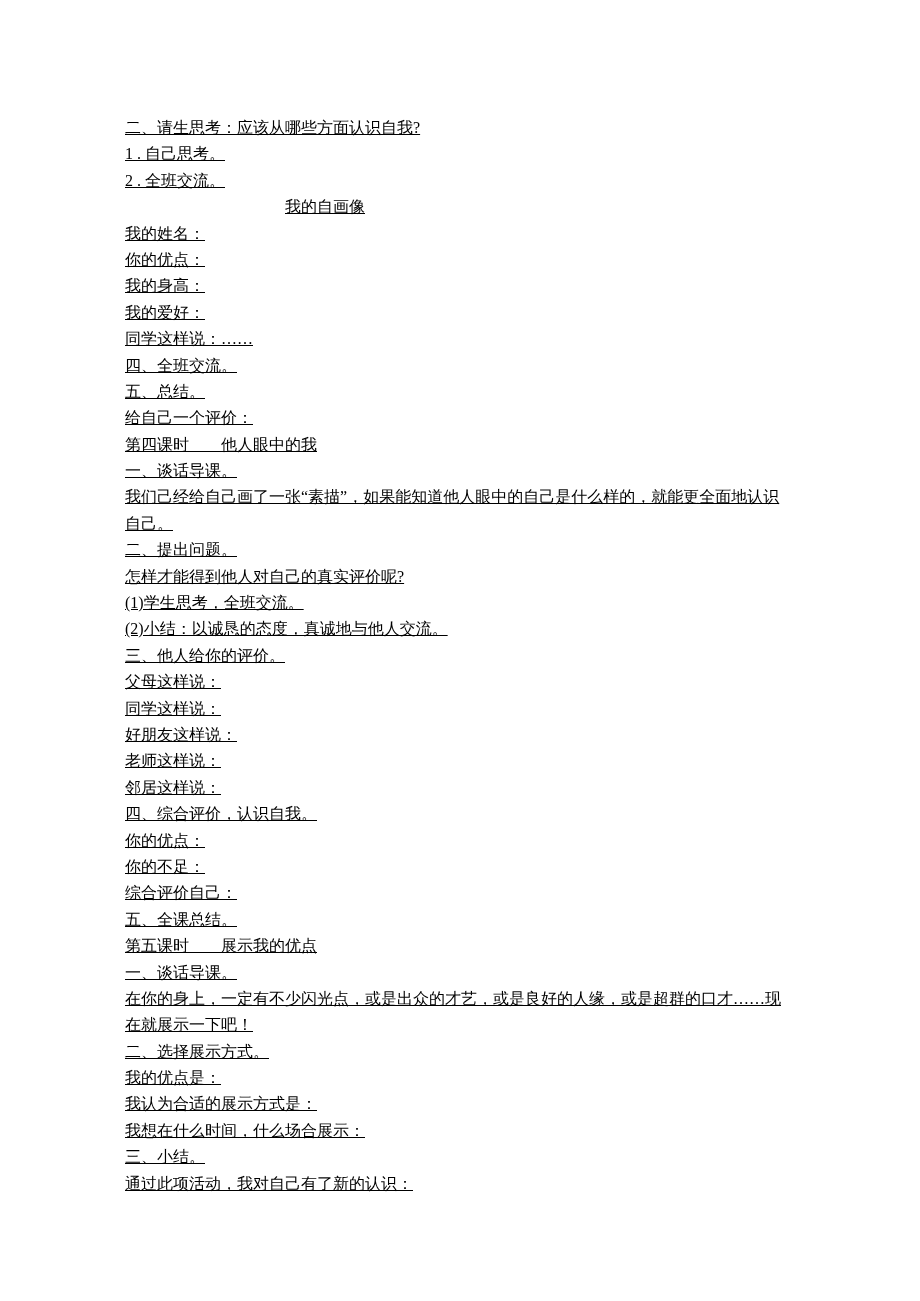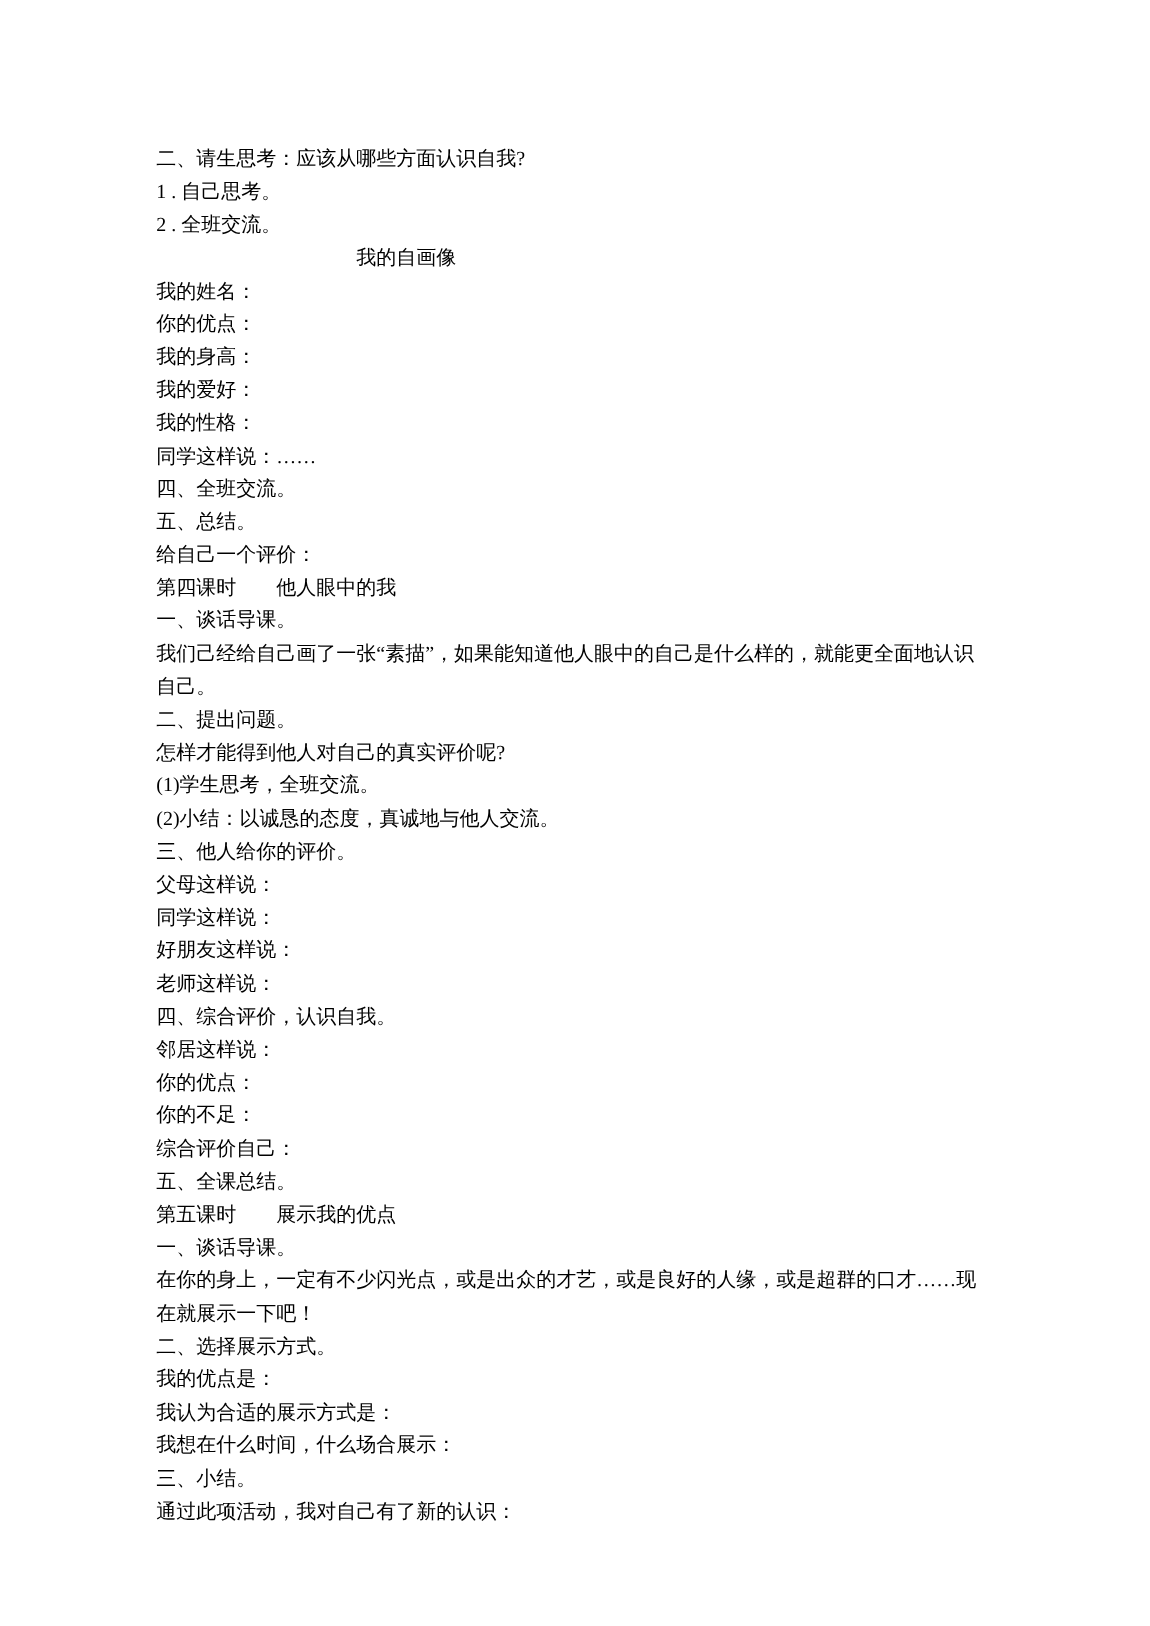--- a/index.html
+++ b/index.html
@@ -12,57 +12,57 @@
       line-height: 1.65;
     }
     .page {
       width: 920px;
       min-height: 1301px;
       padding: 115px 125px 0 125px;
       box-sizing: border-box;
     }
     .line {
       display: block;
+      text-decoration: underline;
     }
     .indent-portrait {
       padding-left: 10em;
     }
   </style>
 </head>
 <body>
 
 <div class="page">
   <div id="content">
       <span class="line ">二、请生思考：应该从哪些方面认识自我?</span>
       <span class="line ">1 . 自己思考。</span>
       <span class="line ">2  . 全班交流。</span>
       <span class="line indent-portrait">我的自画像</span>
       <span class="line ">我的姓名：</span>
       <span class="line ">你的优点：</span>
       <span class="line ">我的身高：</span>
       <span class="line ">我的爱好：</span>
-      <span class="line ">我的性格：</span>
       <span class="line ">同学这样说：……</span>
       <span class="line ">四、全班交流。</span>
       <span class="line ">五、总结。</span>
       <span class="line ">给自己一个评价：</span>
       <span class="line ">第四课时　　他人眼中的我</span>
       <span class="line ">一、谈话导课。</span>
       <span class="line ">我们己经给自己画了一张“素描”，如果能知道他人眼中的自己是什么样的，就能更全面地认识自己。</span>
       <span class="line ">二、提出问题。</span>
       <span class="line ">怎样才能得到他人对自己的真实评价呢?</span>
       <span class="line ">(1)学生思考，全班交流。</span>
       <span class="line ">(2)小结：以诚恳的态度，真诚地与他人交流。</span>
       <span class="line ">三、他人给你的评价。</span>
       <span class="line ">父母这样说：</span>
       <span class="line ">同学这样说：</span>
       <span class="line ">好朋友这样说：</span>
       <span class="line ">老师这样说：</span>
+      <span class="line ">邻居这样说：</span>
       <span class="line ">四、综合评价，认识自我。</span>
-      <span class="line ">邻居这样说：</span>
       <span class="line ">你的优点：</span>
       <span class="line ">你的不足：</span>
       <span class="line ">综合评价自己：</span>
       <span class="line ">五、全课总结。</span>
       <span class="line ">第五课时　　展示我的优点</span>
       <span class="line ">一、谈话导课。</span>
       <span class="line ">在你的身上，一定有不少闪光点，或是出众的才艺，或是良好的人缘，或是超群的口才……现在就展示一下吧！</span>
       <span class="line ">二、选择展示方式。</span>
       <span class="line ">我的优点是：</span>
       <span class="line ">我认为合适的展示方式是：</span>

